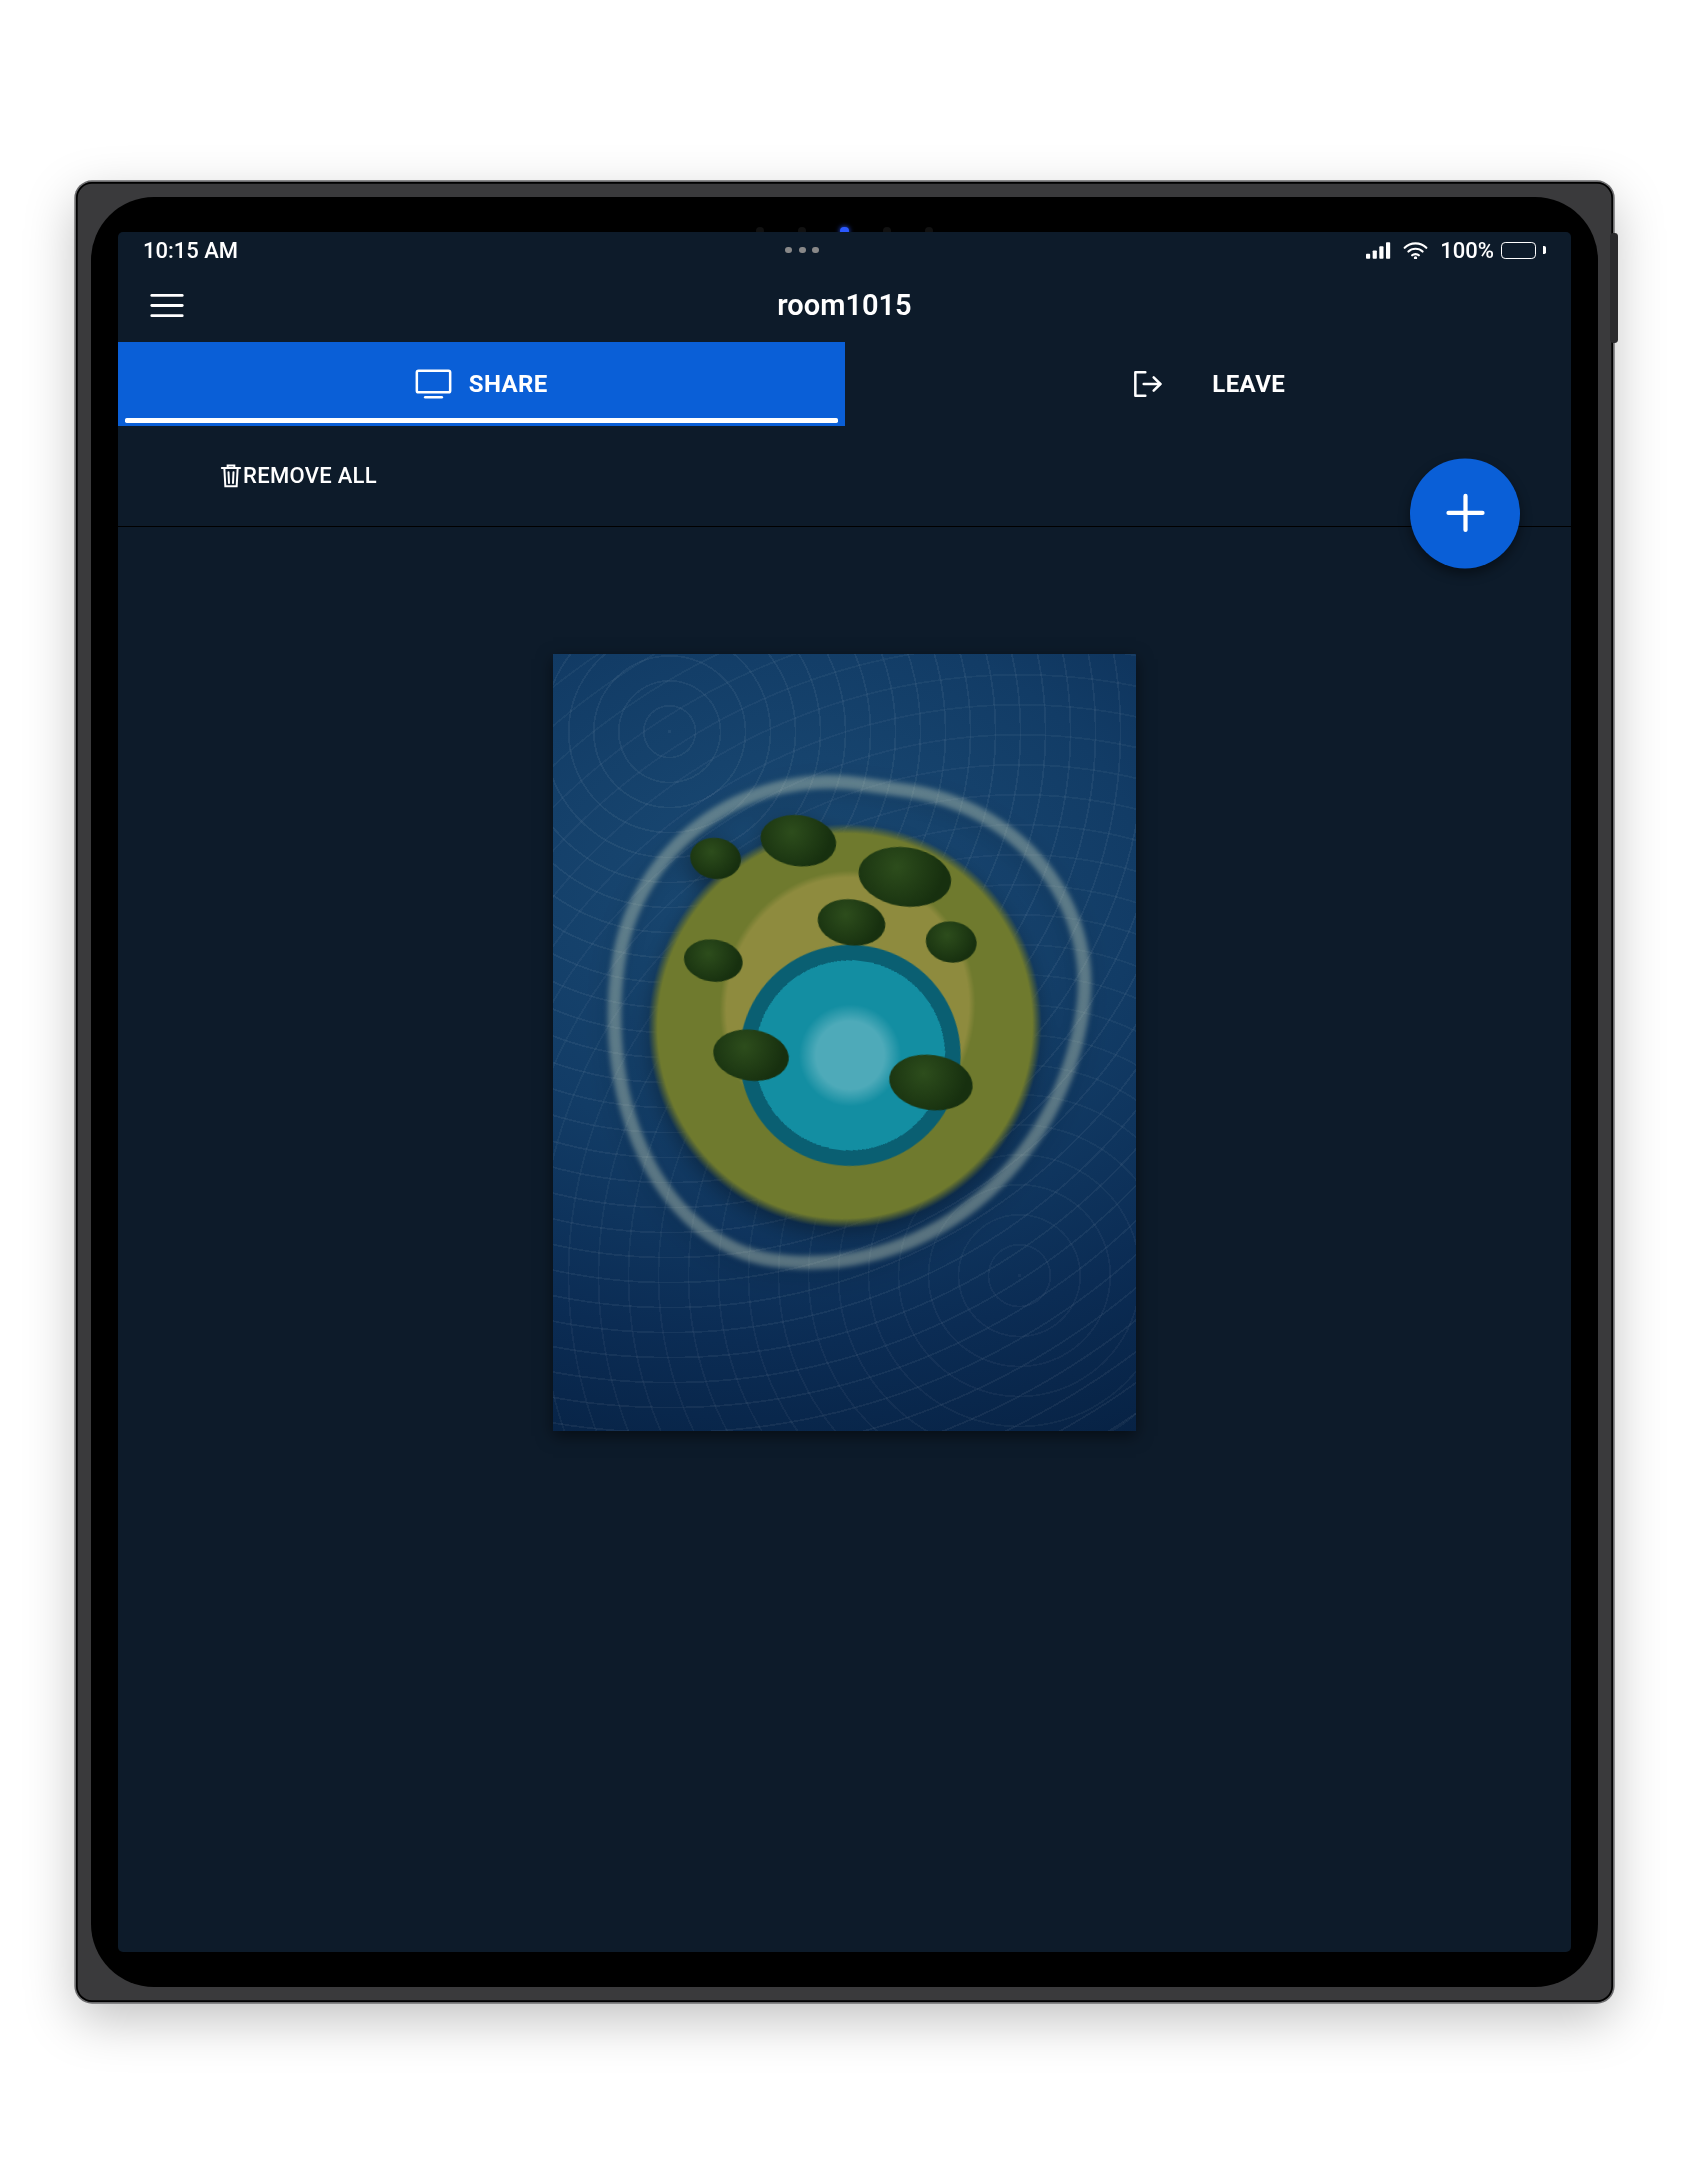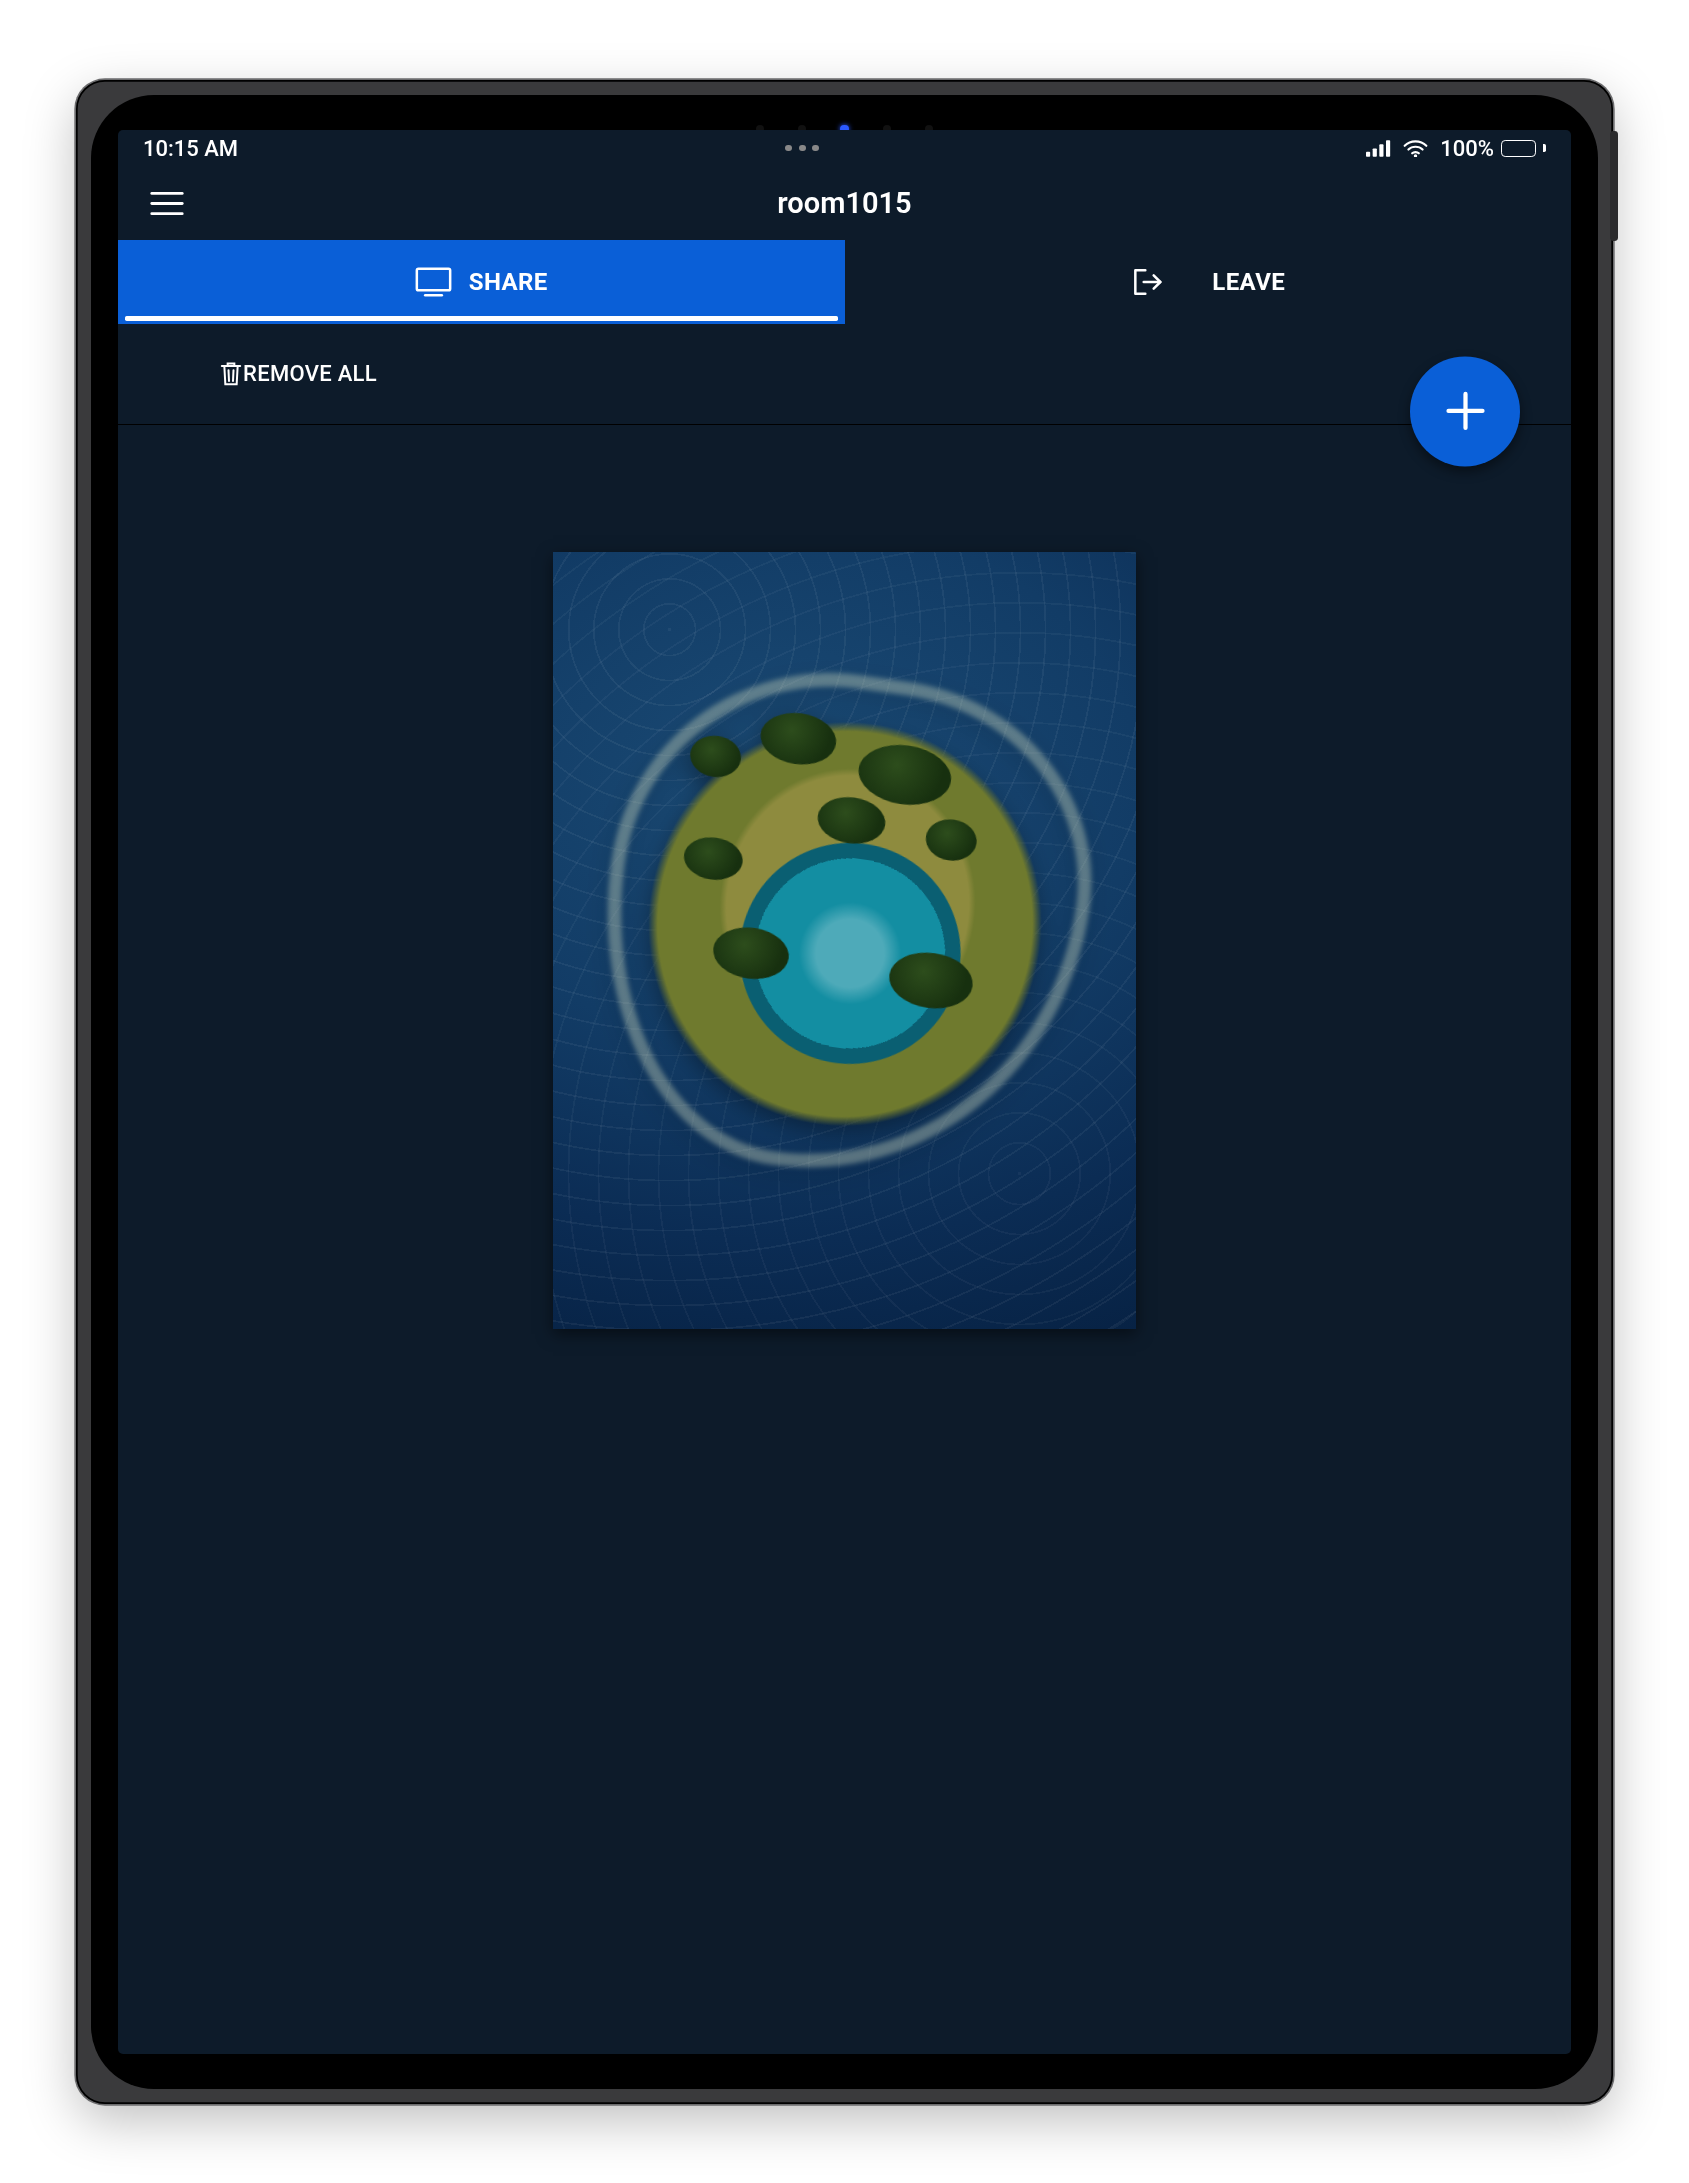--- a/index.html
+++ b/index.html
@@ -8,23 +8,23 @@
     background: #ffffff;
     font-family: -apple-system, BlinkMacSystemFont, "Segoe UI", Roboto, sans-serif;
     display: flex;
     align-items: center;
     justify-content: center;
   }
 
   
   .tablet-frame {
     width: 1537px;
-    height: 2024px;
+    height: 1820px;
     background: #3a3a3c;
-    border-radius: 29px;
+    border-radius: 16px;
     padding: 15px;
     box-shadow:
       inset 0 0 0 1.7px #000,
       0 0 0 1.7px #6b6b6d,
       0 17px 51px rgba(0,0,0,.25);
     position: relative;
   }
   .tablet-inner {
     width: 100%;
     height: 100%;

